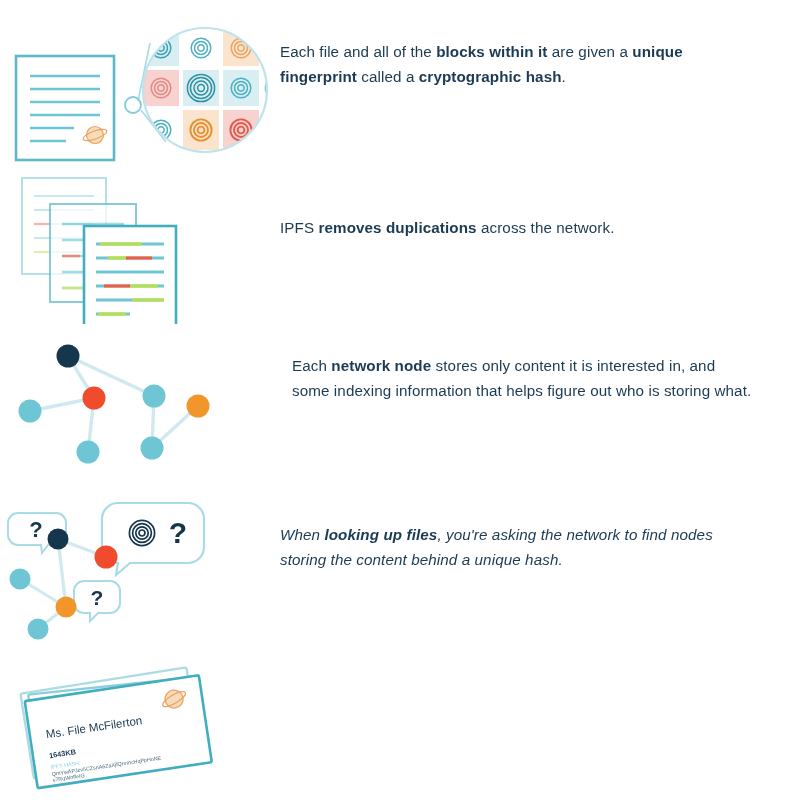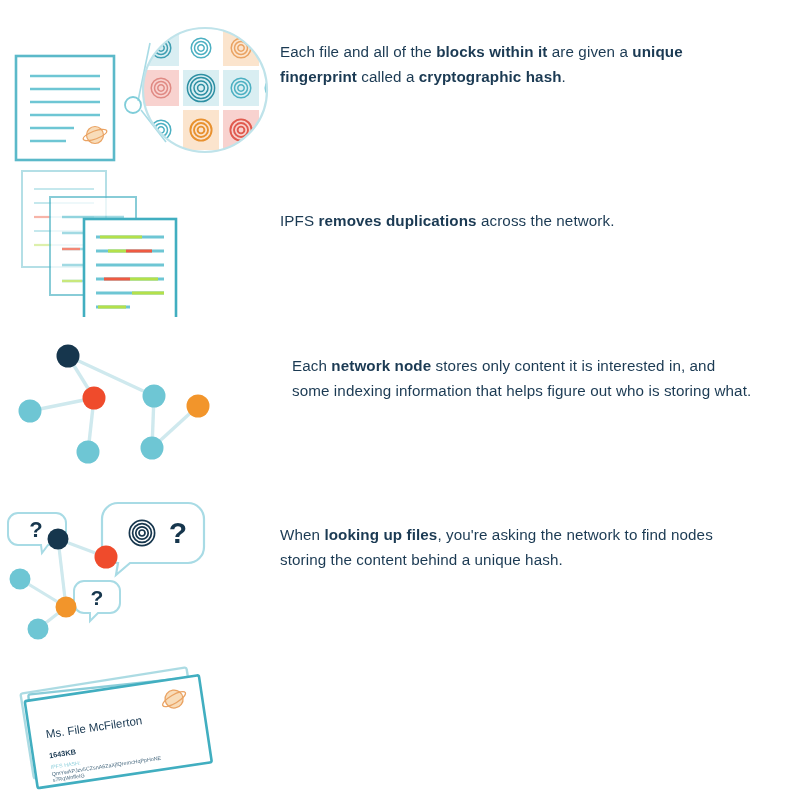--- a/index.html
+++ b/index.html
@@ -45,29 +45,29 @@
     padding-right: 60px;
     font-size: 15.2px;
     line-height: 1.62;
     color: #1b3a53;
     letter-spacing: 0.1px;
   }
   .copy b { font-weight: bold; }
 
   
   #row-1 { top: 18px; }
-  #row-2 { top: 157px; }
+  #row-2 { top: 164px; }
   #row-3 { top: 336px; margin-left: 12px; }
   #row-4 { top: 495px; }
   #row-5 { top: 660px; }
 
   #row-1 .copy { padding-top: 22px; }
   #row-2 .copy { padding-top: 52px; }
   #row-3 .copy { padding-top: 18px; }
-  #row-4 .copy { padding-top: 28px; }
+  #row-4 .copy { padding-top: 28px; font-style: italic; }
   #row-5 .copy { padding-top: 28px; }
 
   #row-2 .art { height: 160px; }
   #row-5 .art { height: 130px; }
 </style>
 </head>
 <body>
 
 <div class="infographic">
 

